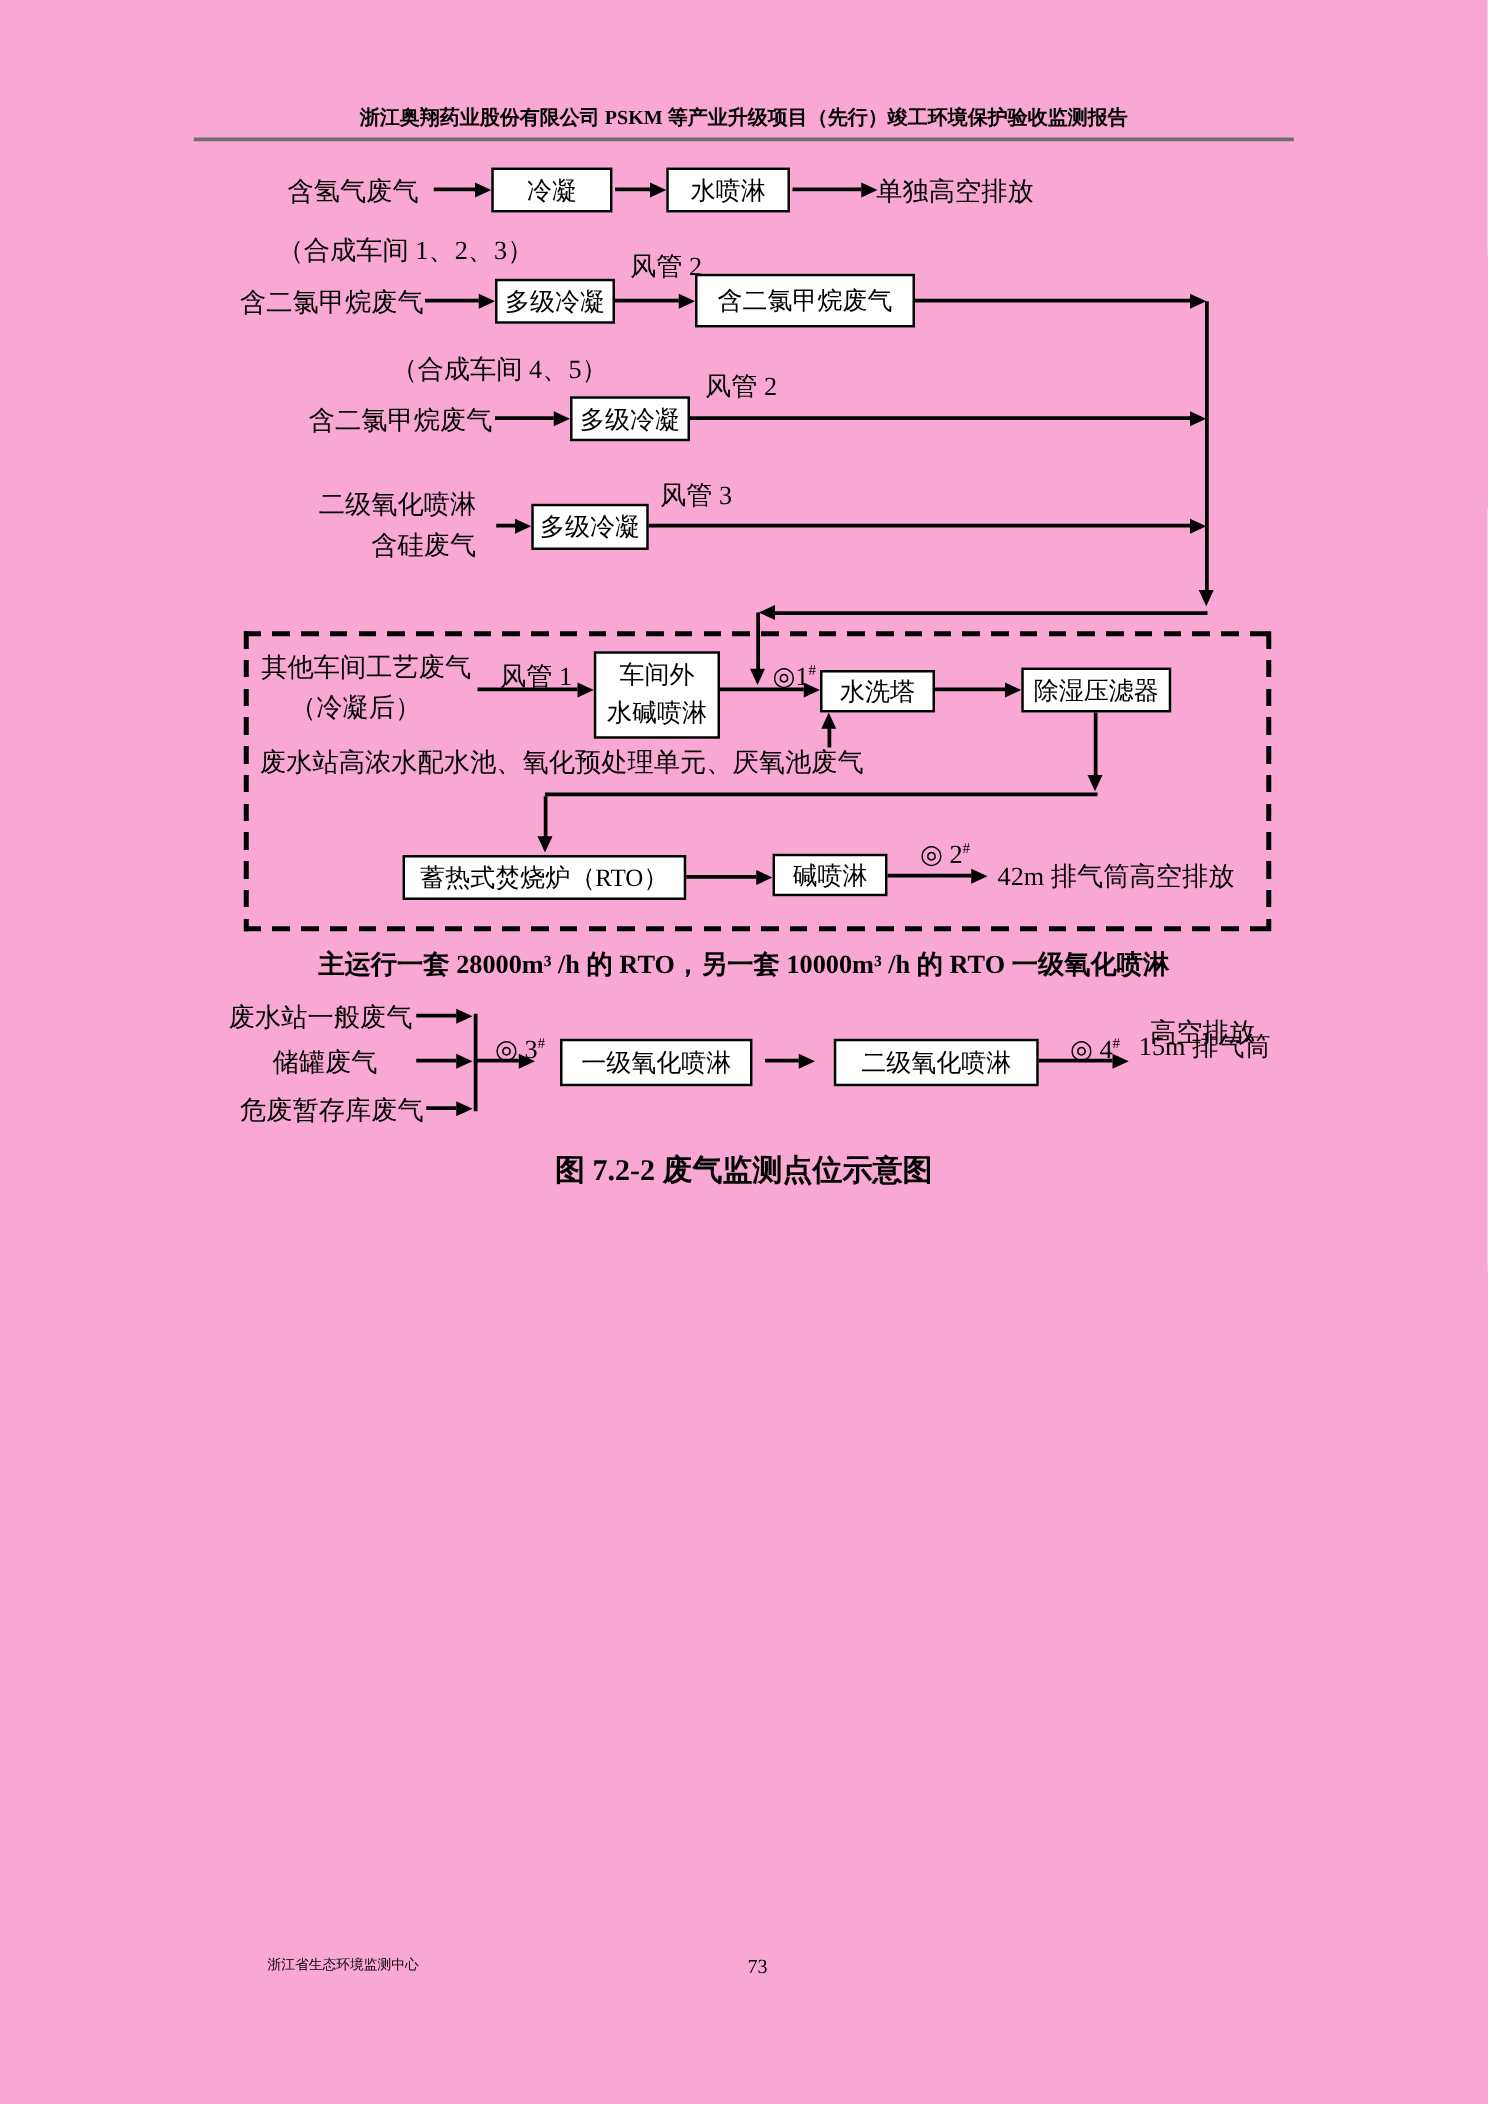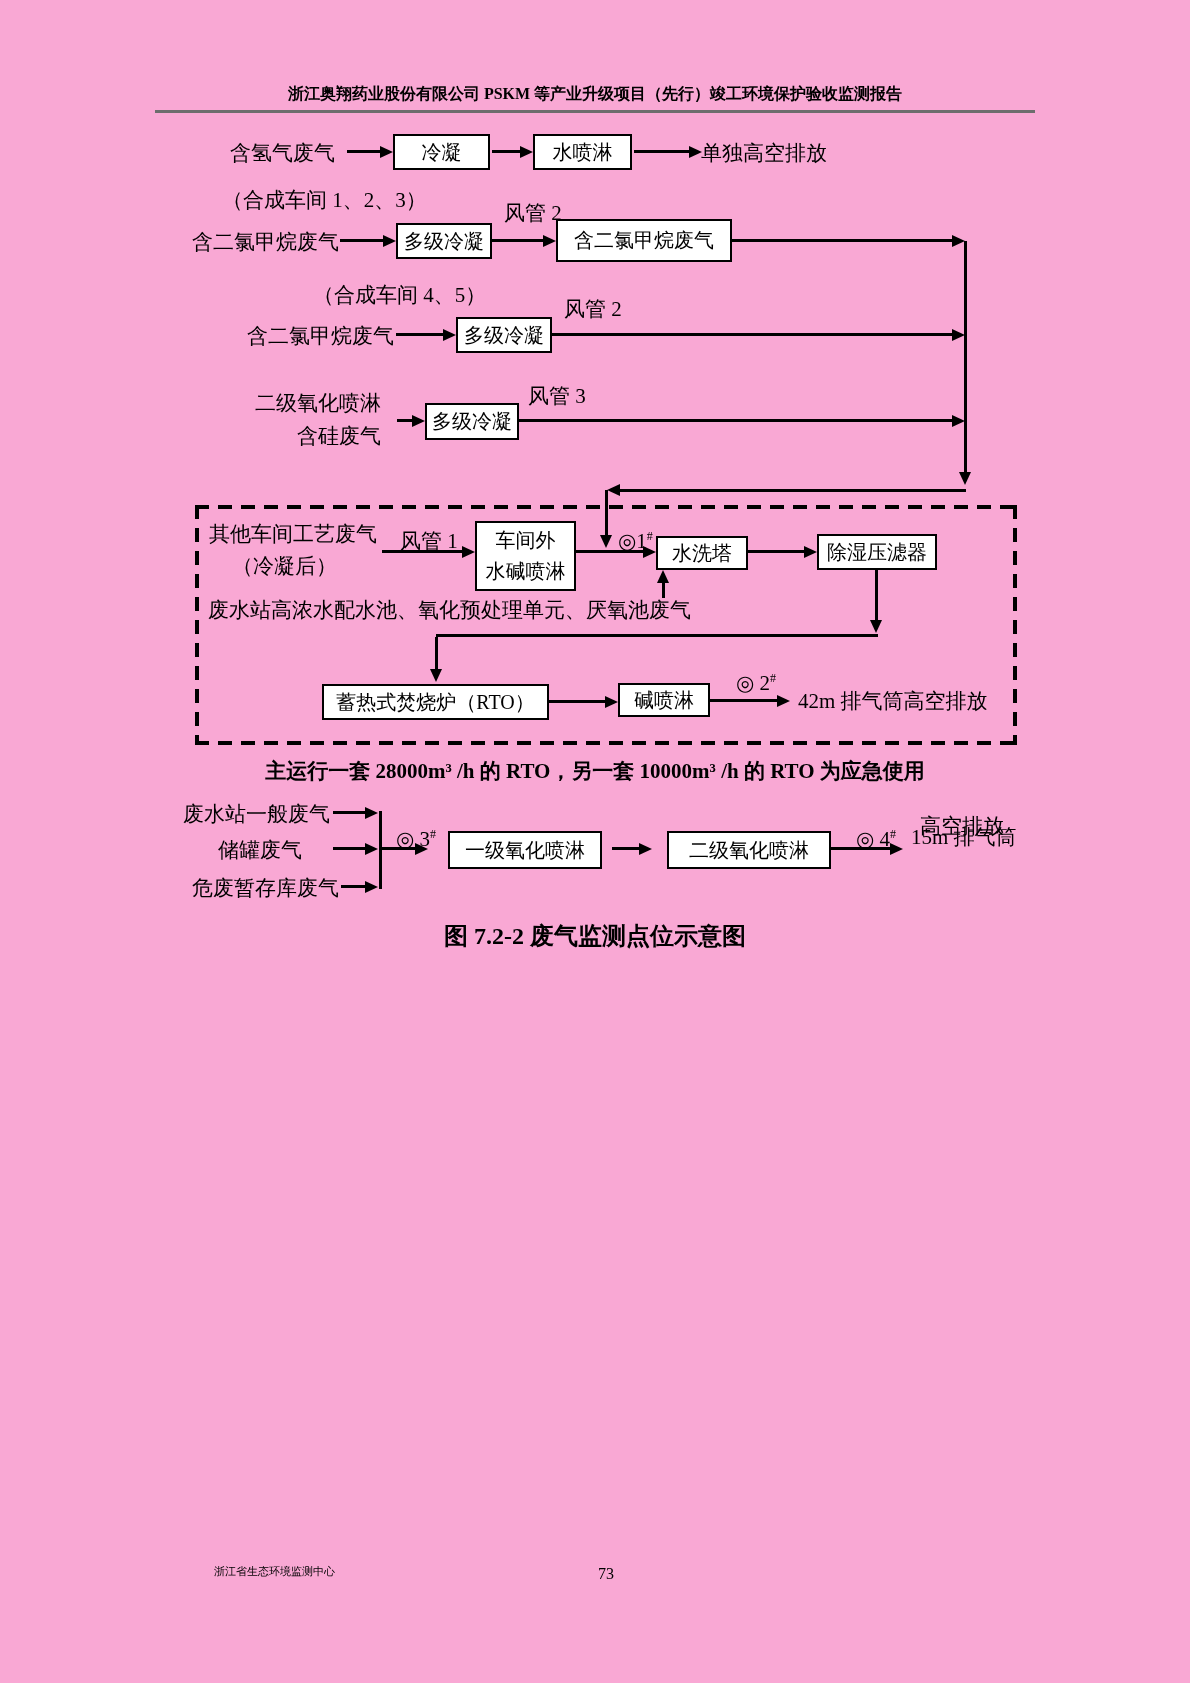--- a/index.html
+++ b/index.html
@@ -121,21 +121,21 @@
 
     <div class="node" style="left:322px;top:684px;width:227px;height:36px">蓄热式焚烧炉（RTO）</div>
     <div class="hl" style="left:549px;top:700px;width:56px"></div>
     <i class="ar" style="left:605px;top:696px"></i>
     <div class="node" style="left:618px;top:683px;width:92px;height:34px">碱喷淋</div>
     <div class="hl" style="left:710px;top:699px;width:67px"></div>
     <i class="ar" style="left:777px;top:695px"></i>
     <div class="lbl mp" style="left:736px;top:666px"><span>◎ 2</span><sup>#</sup></div>
     <div class="lbl" style="left:798px;top:689px">42m 排气筒高空排放</div>
 
-    <div class="note">主运行一套 28000m³ /h 的 RTO，另一套 10000m³ /h 的 RTO 为应急使用</div>
+    <div class="note">主运行一套 28000m³ /h 的 RTO，另一套 10000m³ /h 的 RTO 一级氧化喷淋</div>
 
     <div class="lbl" style="left:183px;top:802px">废水站一般废气</div>
     <div class="hl" style="left:333px;top:811px;width:32px"></div>
     <i class="ar" style="left:365px;top:807px"></i>
     <div class="lbl" style="left:218px;top:838px">储罐废气</div>
     <div class="hl" style="left:333px;top:847px;width:32px"></div>
     <i class="ar" style="left:365px;top:843px"></i>
     <div class="lbl" style="left:192px;top:876px">危废暂存库废气</div>
     <div class="hl" style="left:341px;top:885px;width:24px"></div>
     <i class="ar" style="left:365px;top:881px"></i>

